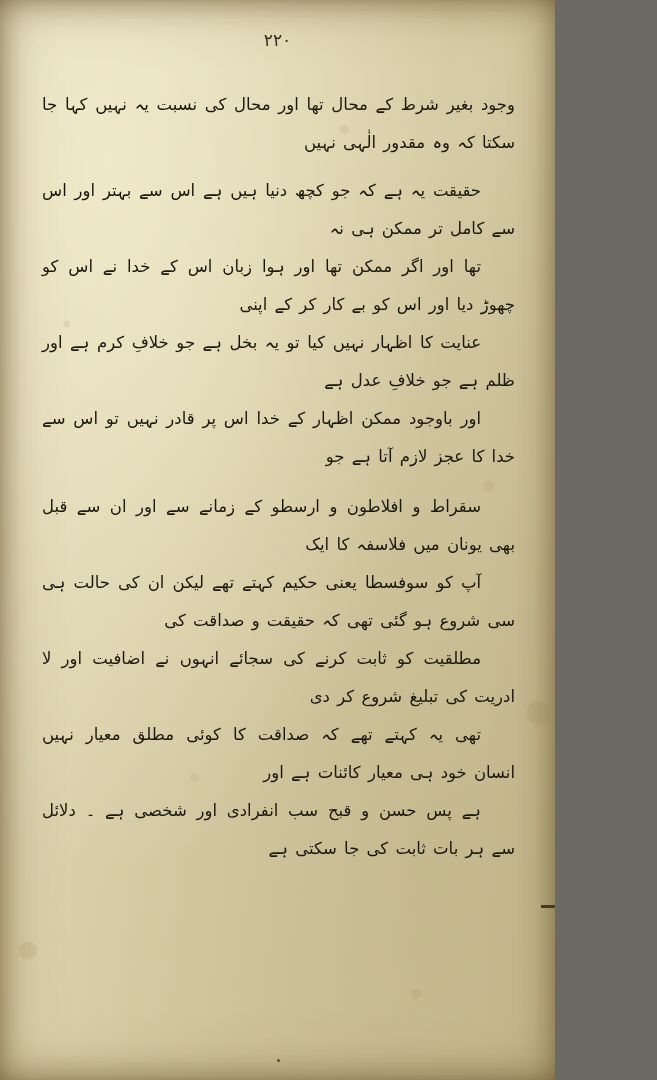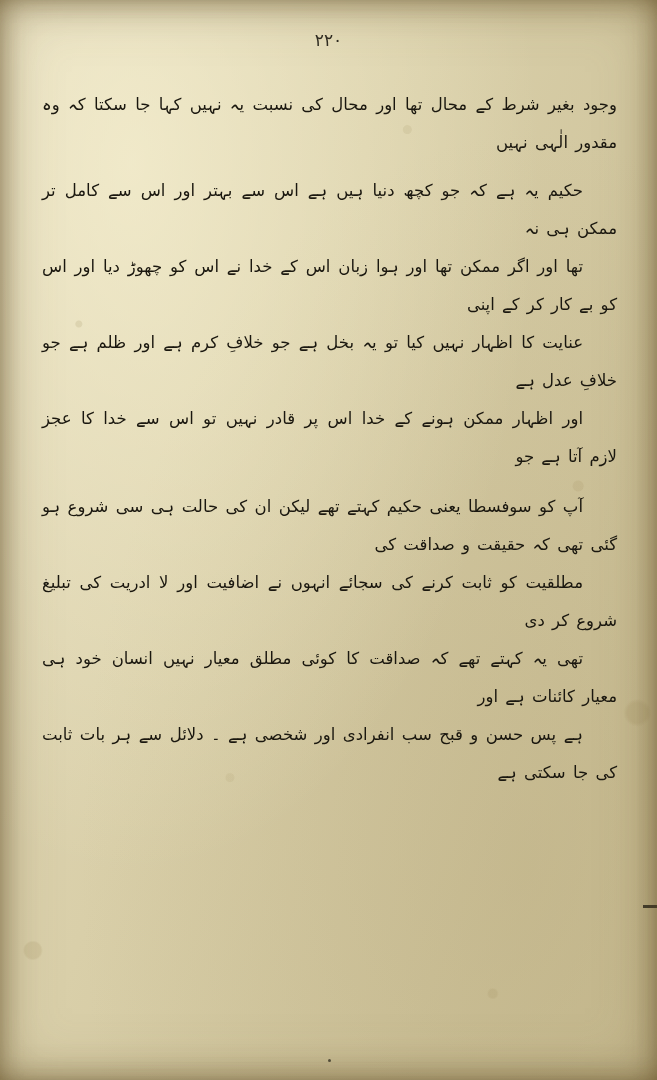--- a/index.html
+++ b/index.html
@@ -2,21 +2,21 @@
 <html><head>
 <meta charset="utf-8">
 <style>
   html, body {
     margin: 0;
     padding: 0;
     background: #6b6b63;
   }
   .page {
     position: relative;
-    width: 657px;
+    width: 555px;
     height: 1080px;
     overflow: hidden;
     background: #d8cfae;
     background-image:
       radial-gradient(ellipse at 20% 15%, rgba(255,250,220,0.55), rgba(255,250,220,0) 55%),
       radial-gradient(ellipse at 80% 80%, rgba(180,165,120,0.35), rgba(180,165,120,0) 60%),
       linear-gradient(110deg, #e2d9ba 0%, #d9cfa9 40%, #cfc49c 75%, #c8bc92 100%);
     font-family: "DejaVu Sans", sans-serif;
     box-shadow: inset 0 0 60px rgba(120,100,60,0.35);
   }
@@ -116,27 +116,28 @@
 
   <div class="page-number">۲۲۰</div>
 
   <div class="body">
 
     <p class="para p1">
       <span class="l">وجود بغیر شرط کے محال تھا اور محال کی نسبت یہ نہیں کہا جا سکتا کہ وہ مقدور الٰہی نہیں</span>
     </p>
 
     <p class="para p2 indent">
-      <span class="l">حکیم یہ ہے کہ جو کچھ دنیا ہیں ہے اس سے بہتر اور اس سے کامل تر ممکن ہی نہ</span>
+      <span class="l">حقیقت یہ ہے کہ جو کچھ دنیا ہیں ہے اس سے بہتر اور اس سے کامل تر ممکن ہی نہ</span>
       <span class="l">تھا اور اگر ممکن تھا اور ہوا زبان اس کے خدا نے اس کو چھوڑ دیا اور اس کو بے کار کر کے اپنی</span>
       <span class="l">عنایت کا اظہار نہیں کیا تو یہ بخل ہے جو خلافِ کرم ہے اور ظلم ہے جو خلافِ عدل ہے</span>
-      <span class="l">اور اظہار ممکن ہونے کے خدا اس پر قادر نہیں تو اس سے خدا کا عجز لازم آتا ہے جو</span>
+      <span class="l">اور باوجود ممکن اظہار کے خدا اس پر قادر نہیں تو اس سے خدا کا عجز لازم آتا ہے جو</span>
     </p>
 
     <p class="para indent">
+      <span class="l">سقراط و افلاطون و ارسطو کے زمانے سے اور ان سے قبل بھی یونان میں فلاسفہ کا ایک</span>
       <span class="l">آپ کو سوفسطا یعنی حکیم کہتے تھے لیکن ان کی حالت ہی سی شروع ہو گئی تھی کہ حقیقت و صداقت کی</span>
       <span class="l">مطلقیت کو ثابت کرنے کی سجائے انہوں نے اضافیت اور لا ادریت کی تبلیغ شروع کر دی</span>
       <span class="l">تھی یہ کہتے تھے کہ صداقت کا کوئی مطلق معیار نہیں انسان خود ہی معیار کائنات ہے اور</span>
       <span class="l">ہے پس حسن و قبح سب انفرادی اور شخصی ہے ۔ دلائل سے ہر بات ثابت کی جا سکتی ہے</span>
 
     </p>
 
   </div>
 
   <div class="right-mark"></div>

